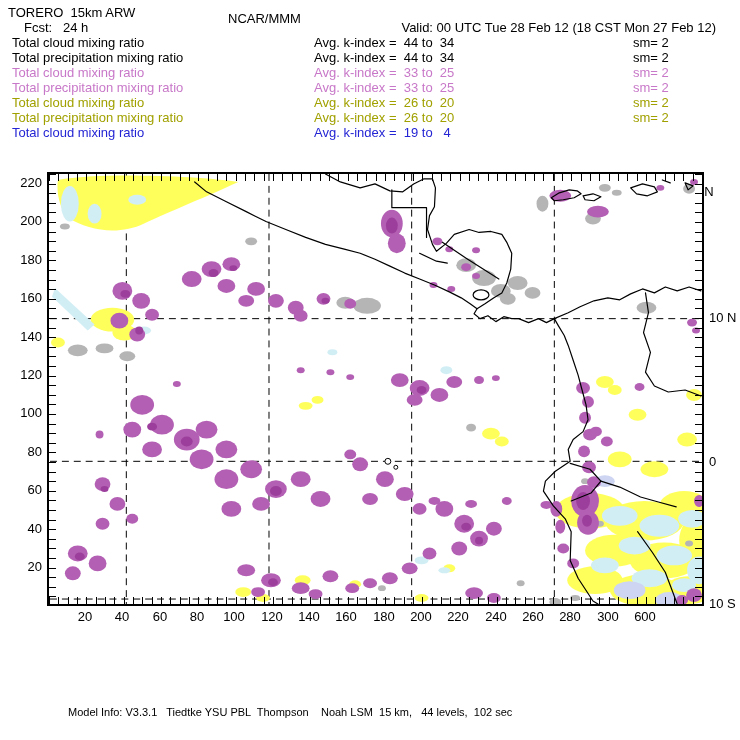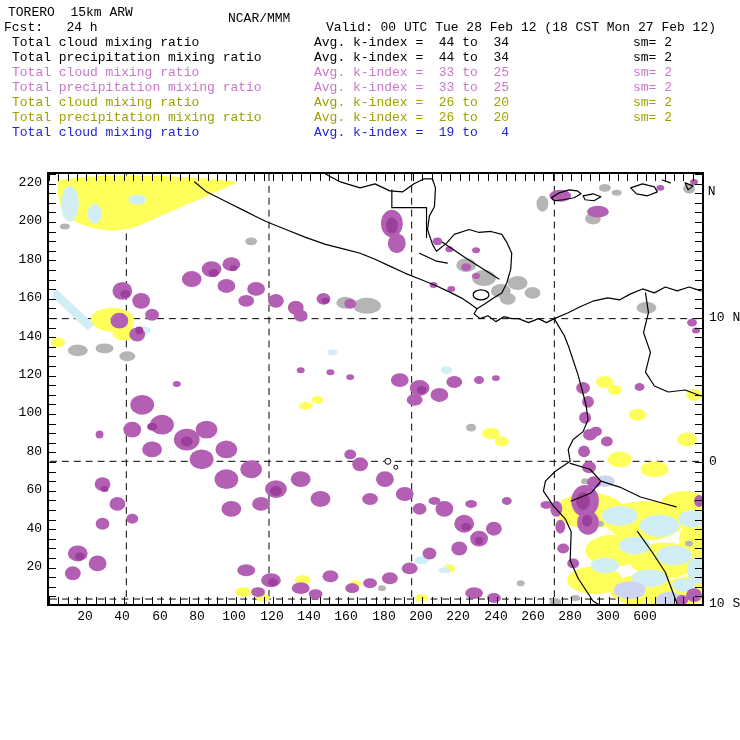--- a/index.html
+++ b/index.html
@@ -1,17 +1,17 @@
 <!DOCTYPE html>
 <html><head>
 <meta charset="utf-8">
 <style>
   html,body{margin:0;padding:0;background:#fff;}
   .page{position:relative;width:740px;height:740px;background:#fff;overflow:hidden;
-        font-family:Liberation Mono, monospace;}
+        font-family:Liberation Sans, sans-serif;}
   .t{position:absolute;white-space:pre;font-size:13px;line-height:14px;color:#000;}
   .small{font-size:11px;line-height:12px;}
   .c-mag{color:#c878c8;}
   .c-oli{color:#a0a000;}
   .c-blu{color:#2424d4;}
   .map{position:absolute;left:47px;top:172px;width:657px;height:434px;
        border:2px solid #000;box-sizing:border-box;background:#fff;}
   .map svg{position:absolute;left:0;top:0;}
   .ticks{position:absolute;pointer-events:none;}
   .ticks.tp{left:0;top:0;right:0;height:7px;
@@ -26,21 +26,21 @@
   .ax-left{width:34px;text-align:right;}
   .ax-bot{width:40px;text-align:center;}
 </style>
 </head>
 <body>
 
 <div class="page">
 
   <span class="t" style="left:8px;top:6px;">TORERO  15km ARW</span>
   <span class="t" style="left:228px;top:12px;">NCAR/MMM</span>
-  <span class="t" style="left:4px;top:21px;text-align:right;">Fcst:   24 h</span>
+  <span class="t" style="left:24px;top:21px;text-align:right;">Fcst:   24 h</span>
   <span class="t" style="right:24px;top:21px;">Valid: 00 UTC Tue 28 Feb 12 (18 CST Mon 27 Feb 12)</span>
 
   <span class="t" style="left:12px;top:36px;">Total cloud mixing ratio</span>
   <span class="t" style="left:314px;top:36px;">Avg. k-index =  44 to  34</span>
   <span class="t" style="left:633px;top:36px;">sm= 2</span>
 
   <span class="t" style="left:12px;top:51px;">Total precipitation mixing ratio</span>
   <span class="t" style="left:314px;top:51px;">Avg. k-index =  44 to  34</span>
   <span class="t" style="left:633px;top:51px;">sm= 2</span>
 
@@ -366,13 +366,14 @@
         <circle cx="349" cy="296" r="2"></circle>
       </g>
     </svg>
 
     <div class="ticks tp"></div>
     <div class="ticks bt"></div>
     <div class="ticks lf"></div>
     <div class="ticks rt"></div>
   </div>
 
+  <span class="t small" style="left:68px;top:706px;">Model Info: V3.3.1   Tiedtke YSU PBL  Thompson    Noah LSM  15 km,   44 levels,  102 sec</span>
 </div>
 
 </body></html>

